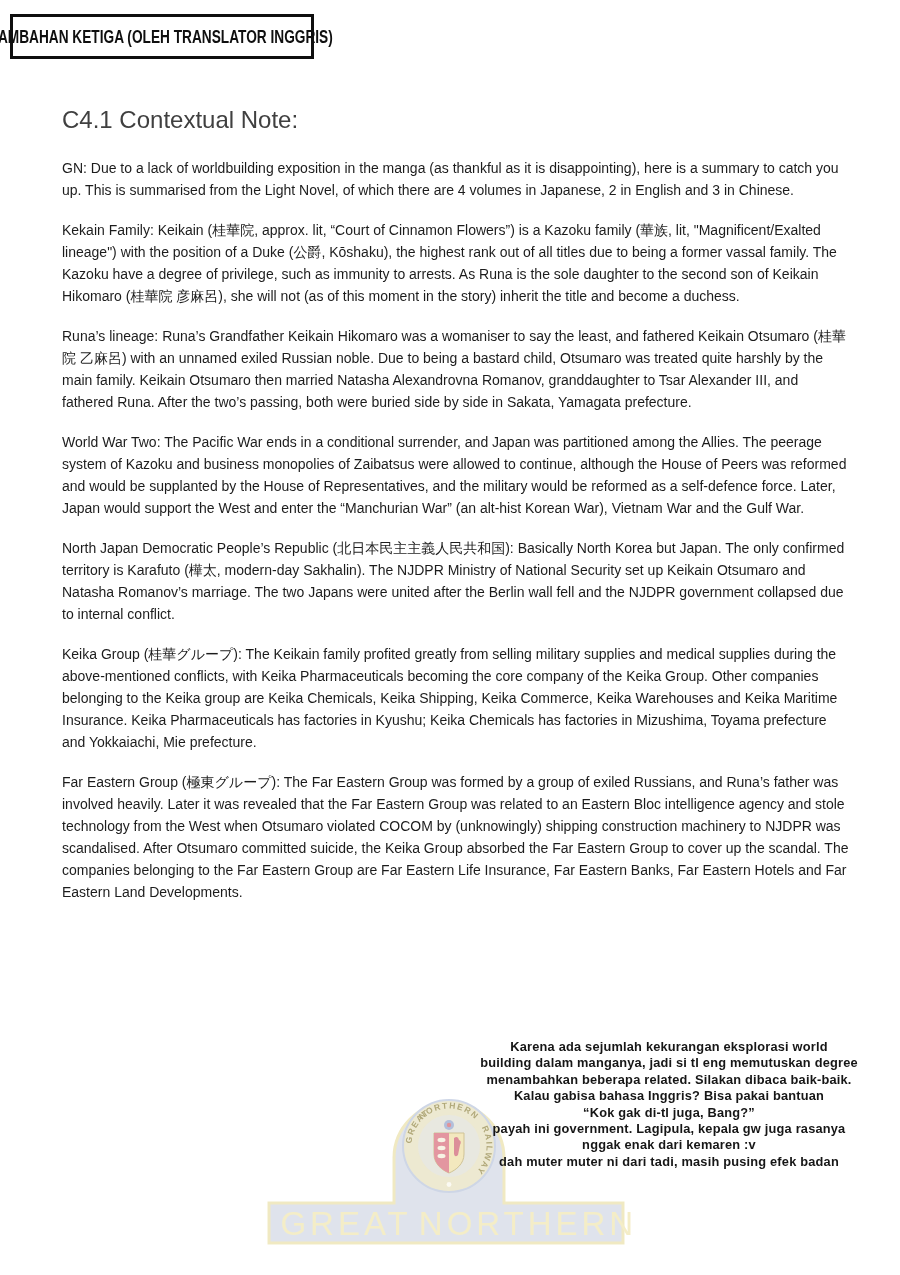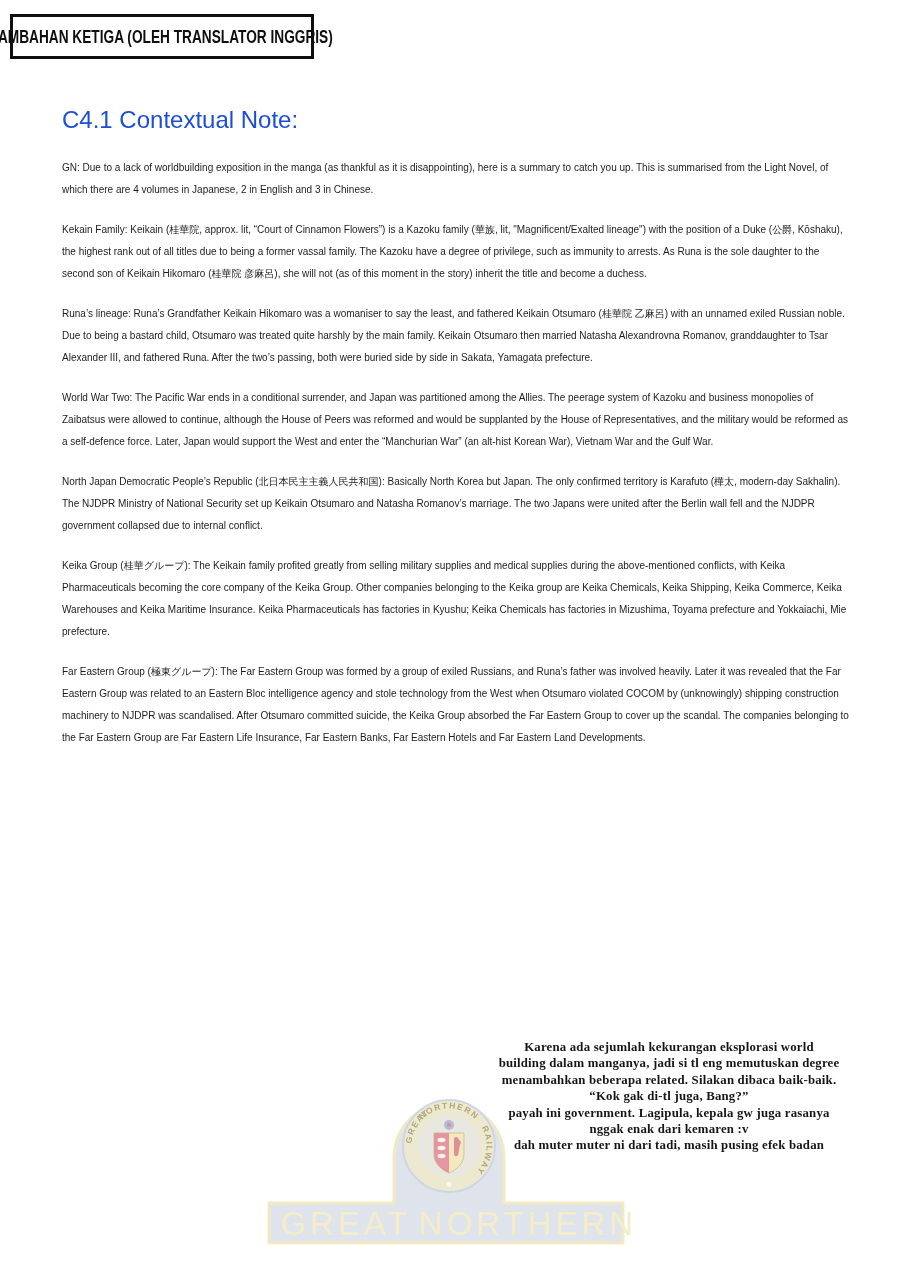--- a/index.html
+++ b/index.html
@@ -29,47 +29,47 @@
     transform-origin: center;
     color: #0f0f0f;
     letter-spacing: 0px;
   }
   
   .doc-title {
     position: absolute;
     left: 62px; top: 106px;
     font-size: 24px;
     font-weight: 400;
-    color: #1d4ed8;
+    color: #404040;
   }
   
   .doc-body {
     position: absolute;
     left: 62px; top: 157px;
     width: 790px;
-    font-size: 10px;
+    font-size: 14px;
     line-height: 22px;
     color: #1c1c1c;
   }
   .doc-body p { margin: 0 0 18px 0; }
   
   .watermark {
     position: absolute;
     left: 266px; top: 1096px;
     z-index: 0;
     opacity: 0.9;
   }
   
   .tl-note {
     position: absolute;
     left: 438px; top: 1039px;
     width: 462px;
     z-index: 1;
     text-align: center;
-    font-family: Liberation Serif, serif;
+    font-family: Liberation Sans, sans-serif;
     font-weight: bold;
     font-size: 12.8px;
     line-height: 16.4px;
     color: #161616;
     letter-spacing: 0.2px;
   }
 </style>
 </head>
 <body>
 
@@ -127,19 +127,20 @@
 
       <text x="80" y="139" text-anchor="middle" font-size="33" letter-spacing="4" fill="#f3ecc2" font-family="Liberation Sans, sans-serif">GREAT</text>
       <text x="262" y="139" text-anchor="middle" font-size="33" letter-spacing="4" fill="#f3ecc2" font-family="Liberation Sans, sans-serif">NORTHERN</text>
     </svg>
   </div>
 
   <div class="tl-note">
     <div>Karena ada sejumlah kekurangan eksplorasi world</div>
     <div>building dalam manganya, jadi si tl eng memutuskan degree</div>
     <div>menambahkan beberapa related. Silakan dibaca baik-baik.</div>
+    <div>Kalau gabisa bahasa Inggris? Bisa pakai bantuan</div>
     <div>“Kok gak di-tl juga, Bang?”</div>
     <div>payah ini government. Lagipula, kepala gw juga rasanya</div>
     <div>nggak enak dari kemaren :v</div>
     <div>dah muter muter ni dari tadi, masih pusing efek badan</div>
   </div>
 
 </div>
 
 </body></html>

